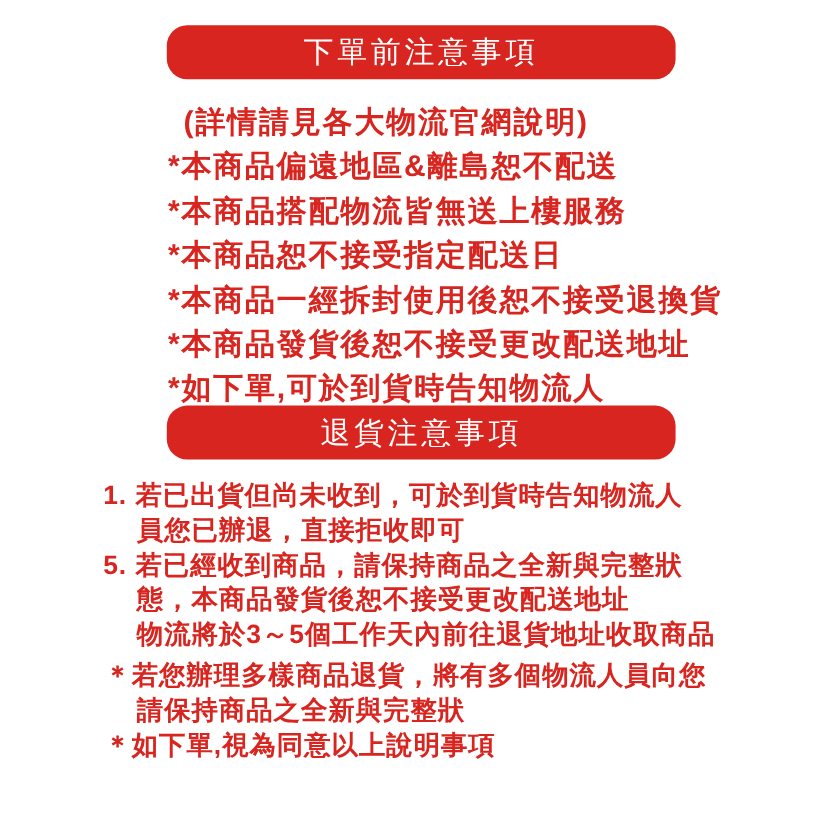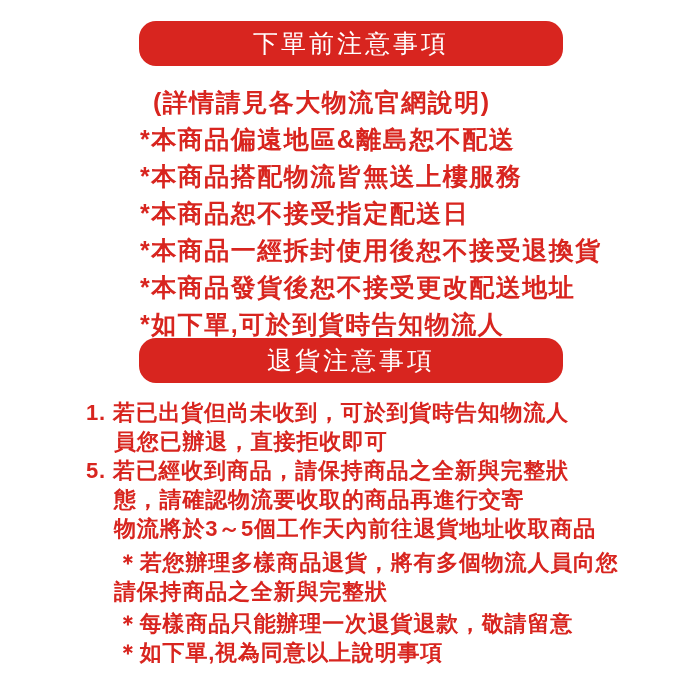--- a/index.html
+++ b/index.html
@@ -33,21 +33,21 @@
     font-size:25px;line-height:37px;letter-spacing:1.5px;
   }
   .sec1 .line{padding-left:140px;}
   .sec1 .line.ind{padding-left:153px;}
   .sec2{
     top:398px;
     font-size:22px;line-height:29px;letter-spacing:0.8px;
   }
   .sec2 .num{padding-left:86px;}
   .sec2 .wrap{padding-left:114px;}
-  .sec2 .star{padding-left:117px;}
+  .sec2 .star{padding-left:87px;}
   .sec2 .gap5{margin-top:5px;}
   .sec2 .gap3{margin-top:3px;}
 </style>
 </head>
 <body>
 
 <div class="canvas">
 
   <div class="banner banner-top">
     <span>下單前注意事項</span>
@@ -64,21 +64,20 @@
   </div>
 
   <div class="banner banner-mid">
     <span>退貨注意事項</span>
   </div>
 
   <div class="notice-block sec2">
     <div class="num">1. 若已出貨但尚未收到，可於到貨時告知物流人</div>
     <div class="wrap">員您已辦退，直接拒收即可</div>
     <div class="num">5. 若已經收到商品，請保持商品之全新與完整狀</div>
-    <div class="wrap">態，請確認物流要收取的商品再進行交寄</div>
+    <div class="wrap">態，本商品發貨後恕不接受更改配送地址</div>
     <div class="wrap">物流將於3～5個工作天內前往退貨地址收取商品</div>
     <div class="star gap5">＊若您辦理多樣商品退貨，將有多個物流人員向您</div>
     <div class="wrap">請保持商品之全新與完整狀</div>
-    <div class="star gap3">＊每樣商品只能辦理一次退貨退款，敬請留意</div>
     <div class="star">＊如下單,視為同意以上說明事項</div>
   </div>
 
 </div>
 
 </body></html>

